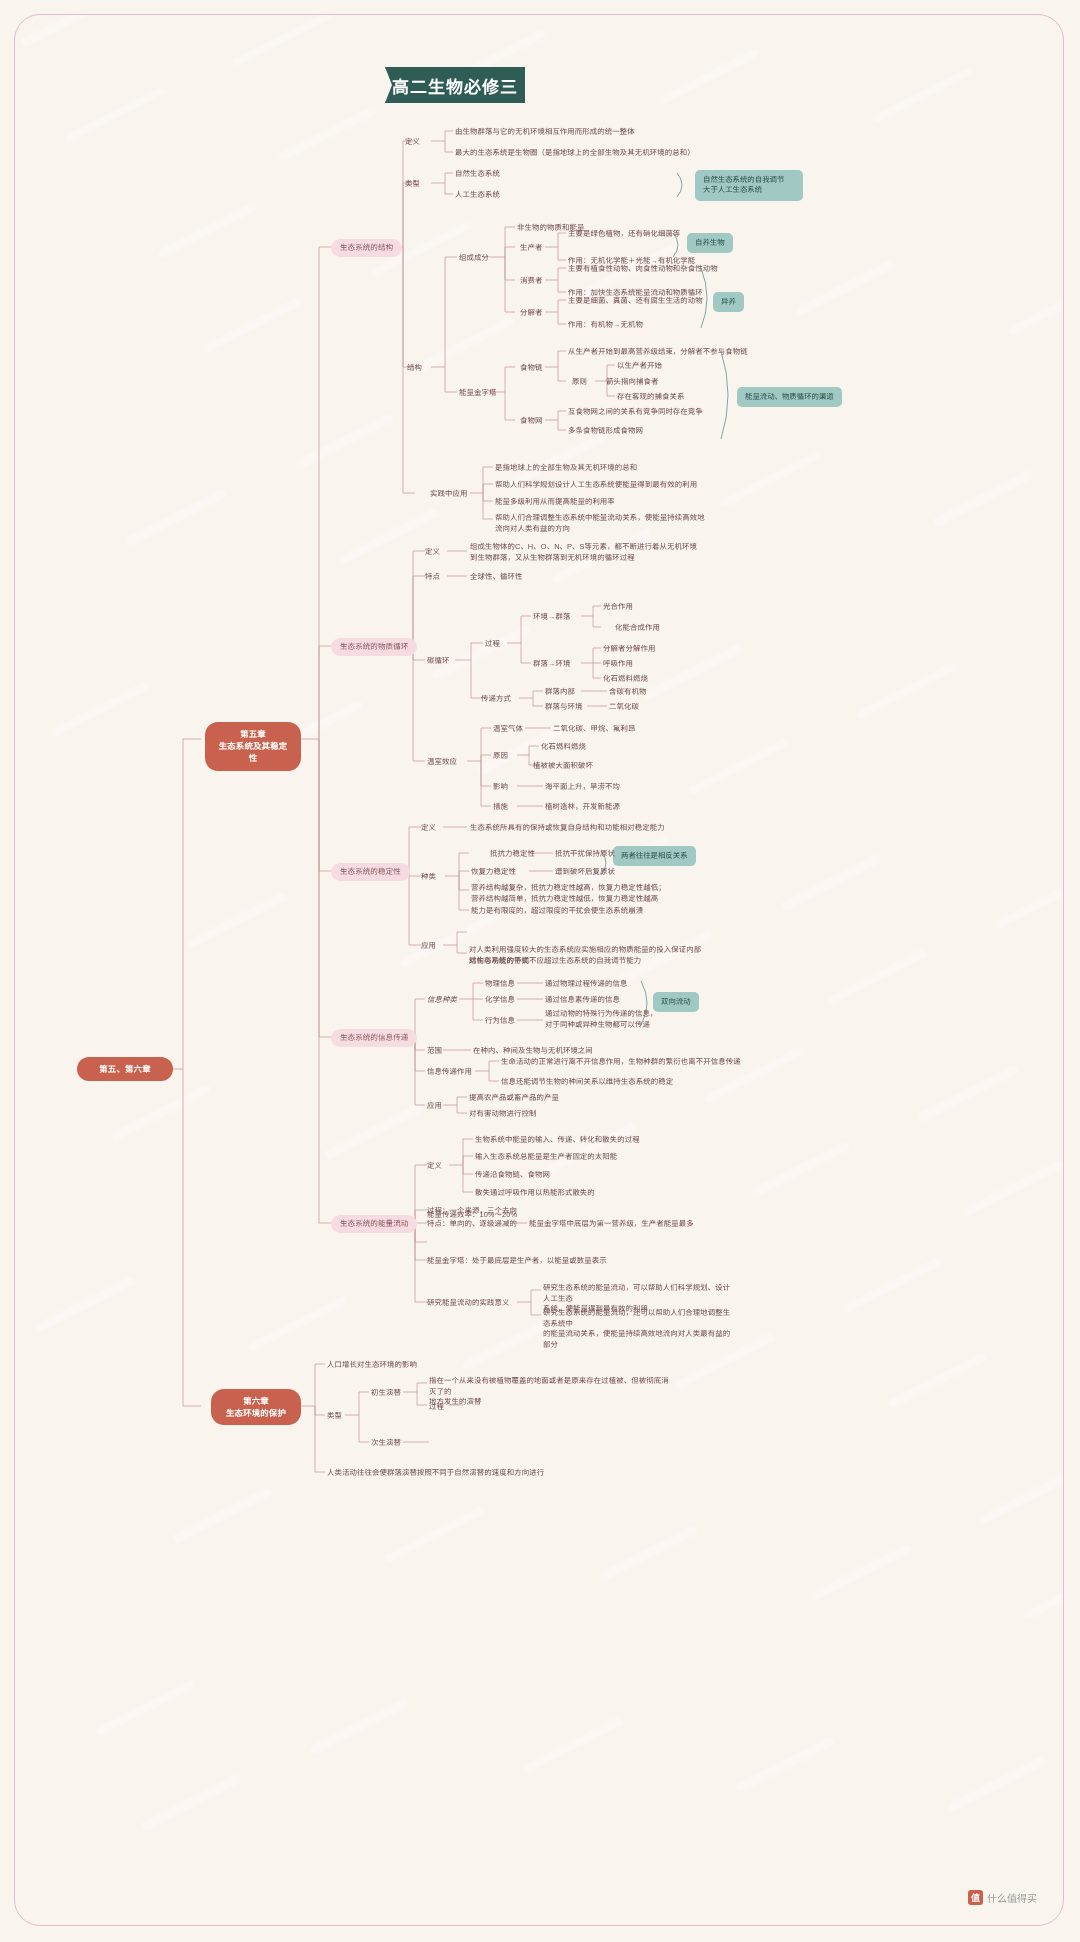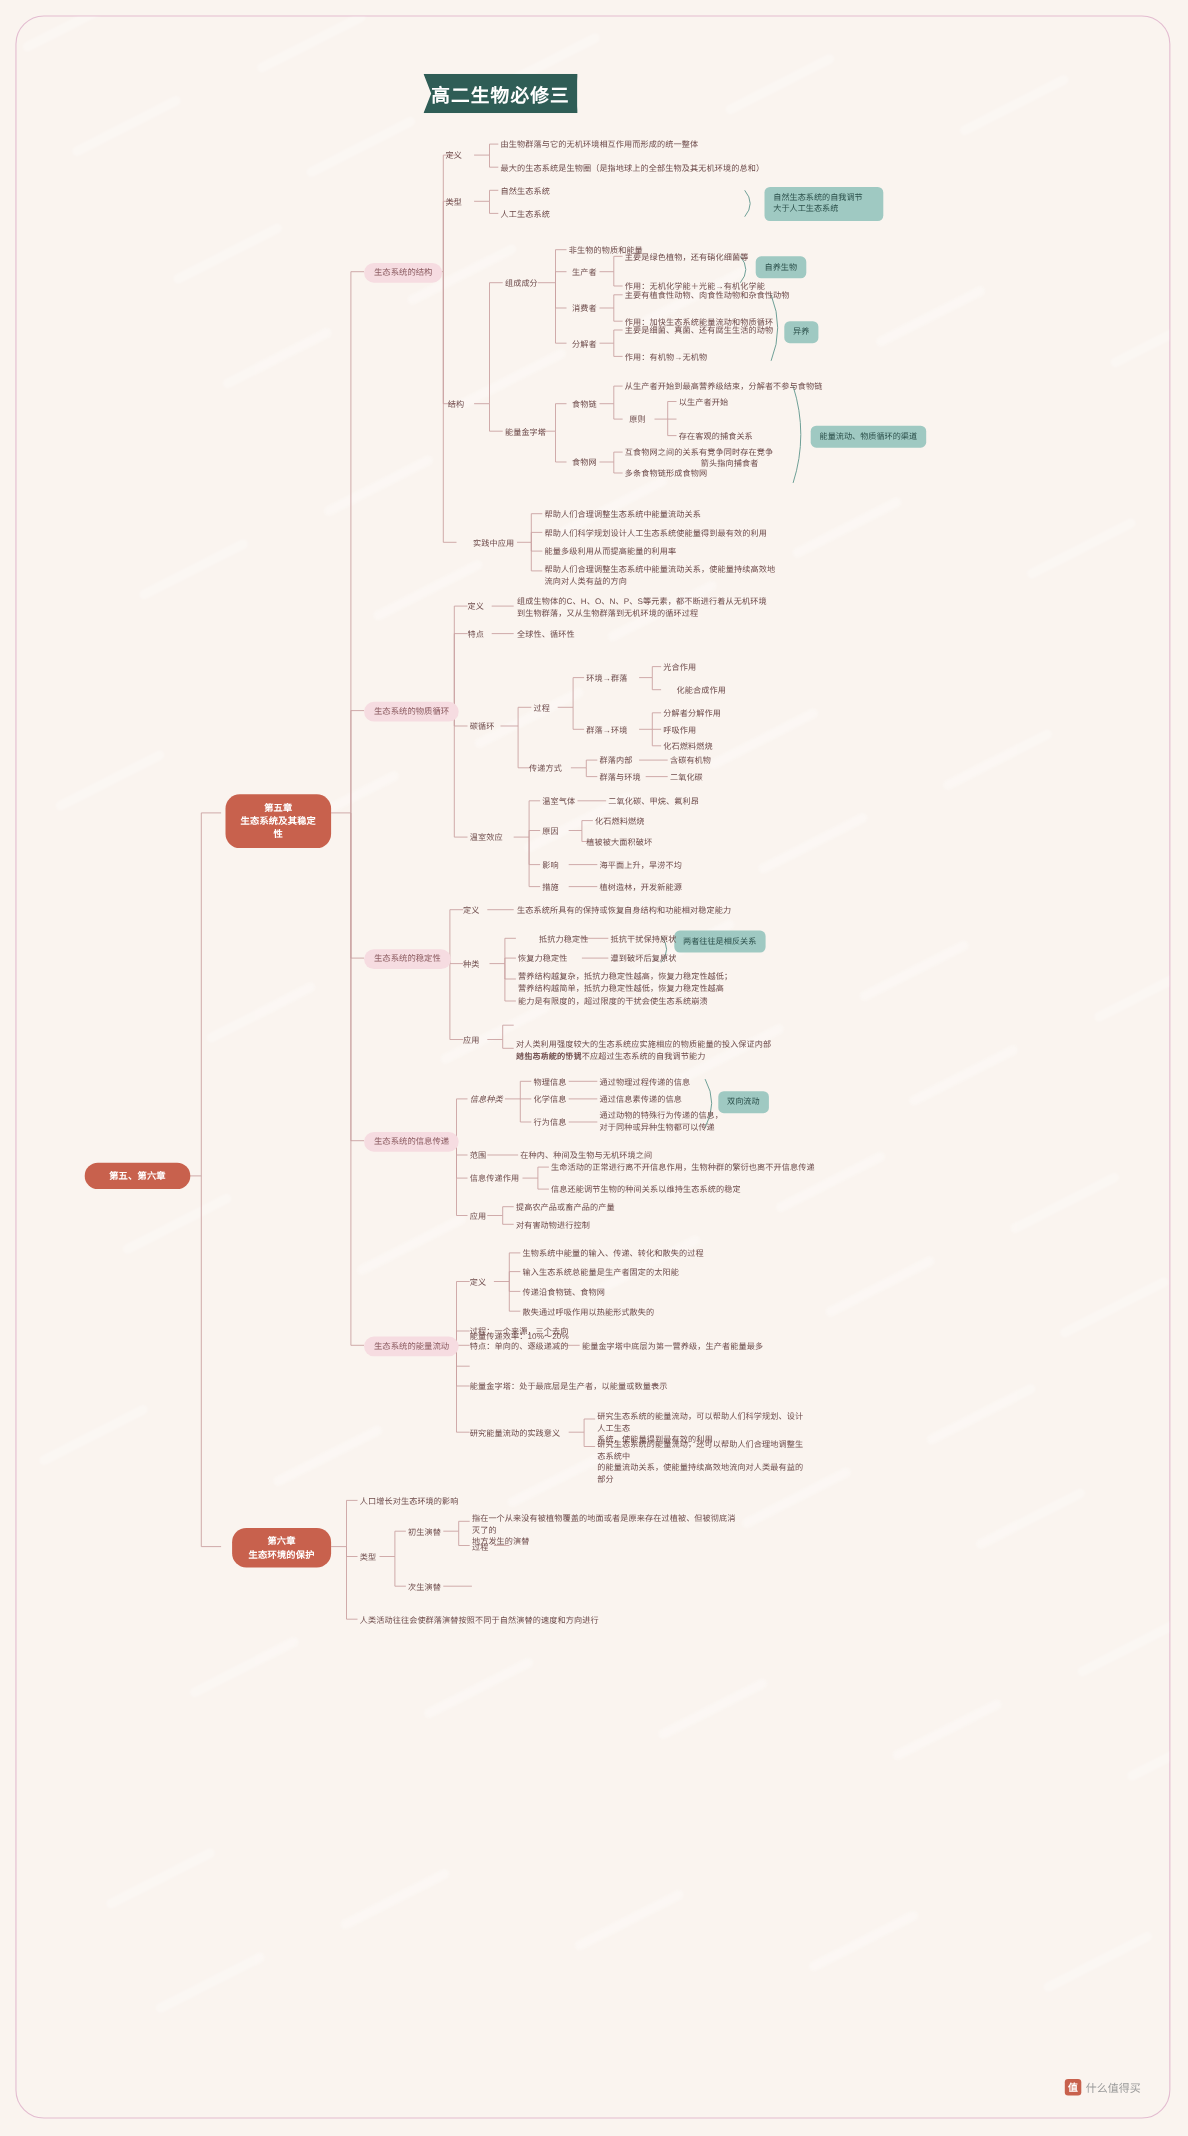--- a/index.html
+++ b/index.html
@@ -426,29 +426,29 @@
 
   <div class="node" style="left:505px;top:293px;">分解者</div>
   <div class="node" style="left:553px;top:281px;">主要是细菌、真菌、还有腐生生活的动物</div>
   <div class="node" style="left:553px;top:305px;">作用：有机物→无机物</div>
 
   <div class="node" style="left:444px;top:373px;">能量金字塔</div>
   <div class="node" style="left:505px;top:348px;">食物链</div>
   <div class="node" style="left:553px;top:332px;">从生产者开始到最高营养级结束，分解者不参与食物链</div>
   <div class="node" style="left:557px;top:362px;">原则</div>
   <div class="node" style="left:602px;top:346px;">以生产者开始</div>
-  <div class="node" style="left:622px;top:362px;margin-top:40px;">箭头指向捕食者</div>
+  <div class="node" style="left:591px;top:362px;">箭头指向捕食者</div>
   <div class="node" style="left:602px;top:377px;">存在客观的捕食关系</div>
 
   <div class="node" style="left:505px;top:401px;">食物网</div>
   <div class="node" style="left:553px;top:392px;">互食物网之间的关系有竞争同时存在竞争</div>
   <div class="node" style="left:553px;top:411px;">多条食物链形成食物网</div>
 
   <div class="node" style="left:415px;top:474px;">实践中应用</div>
-  <div class="node" style="left:480px;top:448px;">帮助人们合理调整生态系统中能量流动关系</div>
+  <div class="node" style="left:480px;top:448px;">是指地球上的全部生物及其无机环境的总和</div>
   <div class="node" style="left:480px;top:465px;">帮助人们科学规划设计人工生态系统使能量得到最有效的利用</div>
   <div class="node" style="left:480px;top:482px;">能量多级利用从而提高能量的利用率</div>
   <div class="node" style="left:480px;top:498px;width:212px;">帮助人们合理调整生态系统中能量流动关系，使能量持续高效地流向对人类有益的方向</div>
 
   <div class="node" style="left:410px;top:532px;">定义</div>
   <div class="node" style="left:455px;top:527px;width:232px;">组成生物体的C、H、O、N、P、S等元素，都不断进行着从无机环境
 到生物群落，又从生物群落到无机环境的循环过程</div>
 
   <div class="node" style="left:410px;top:557px;">特点</div>
   <div class="node" style="left:455px;top:557px;">全球性、循环性</div>

